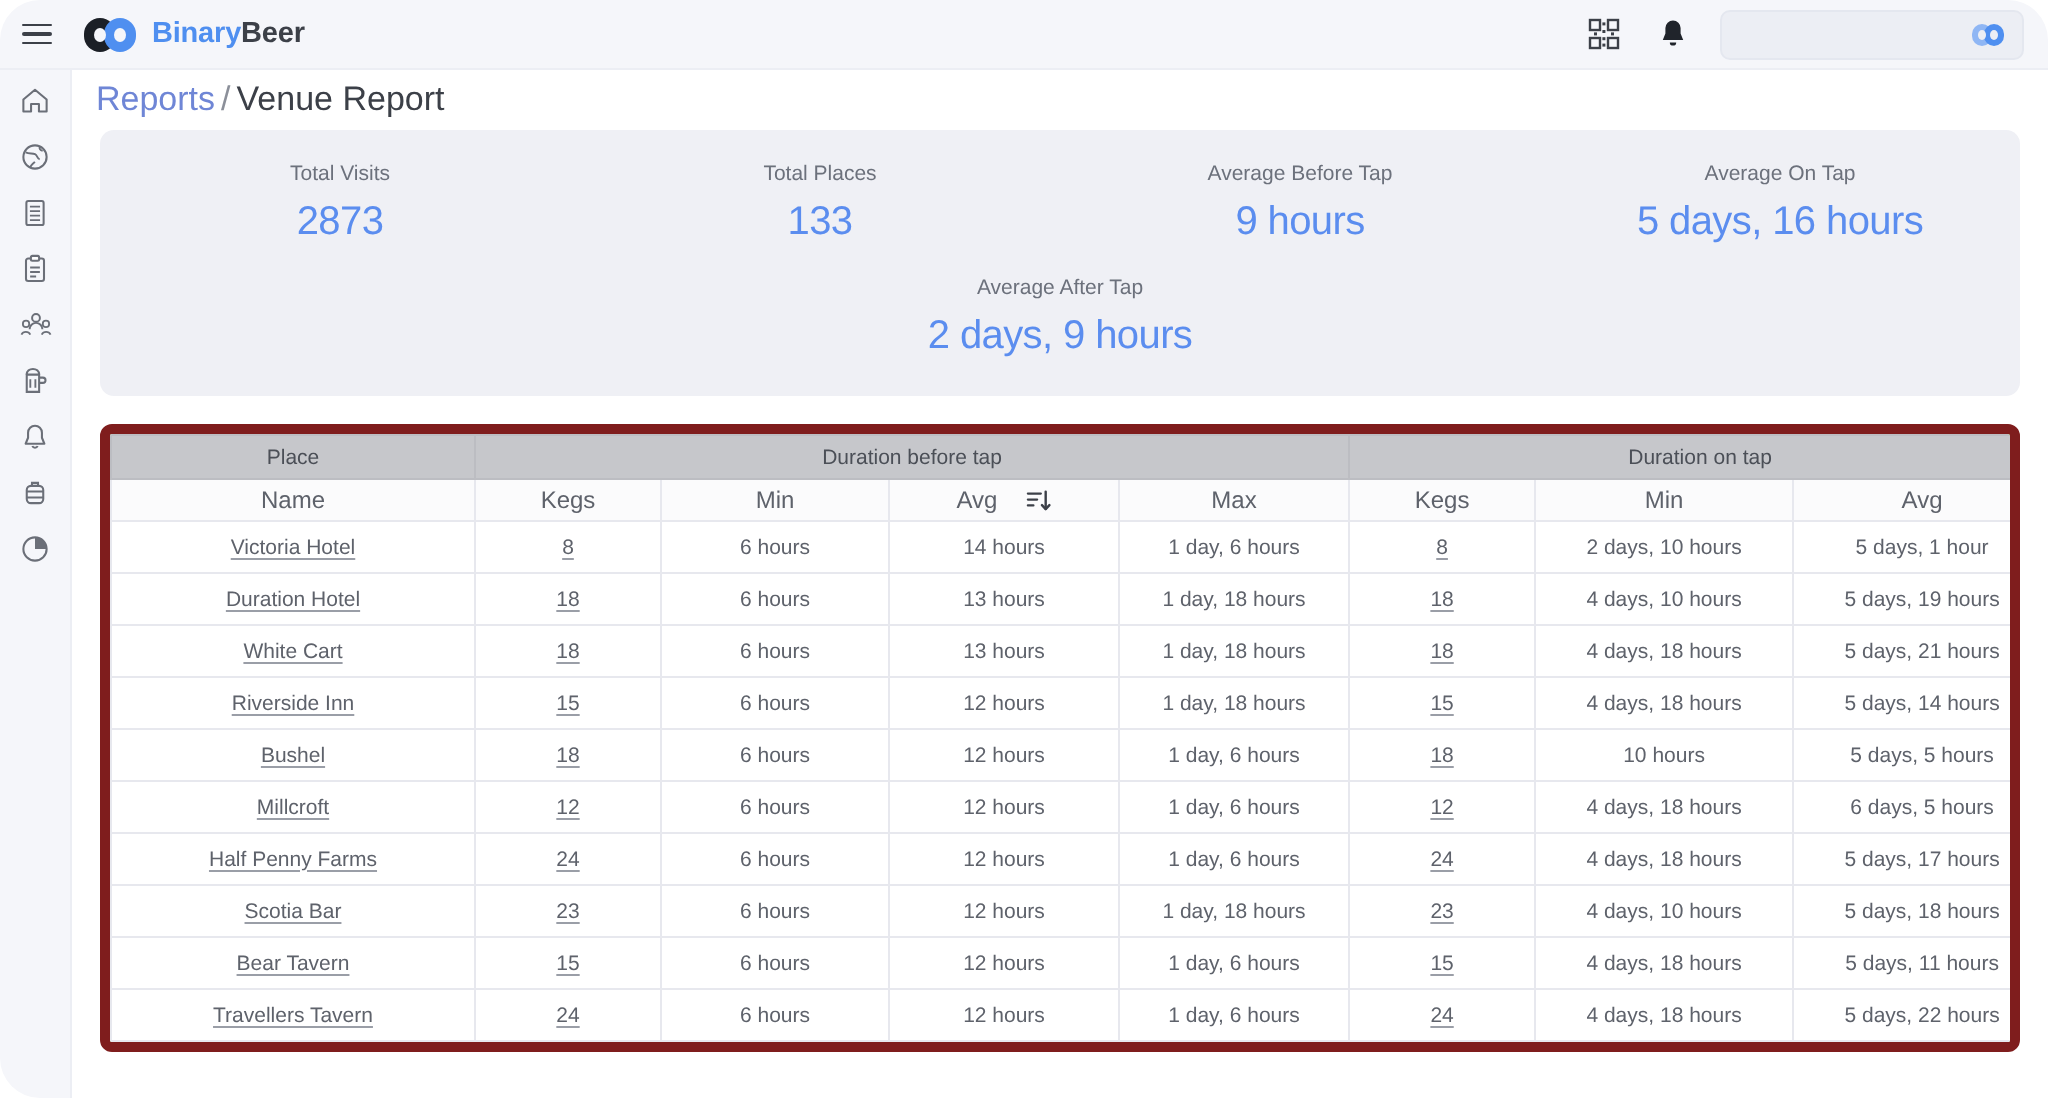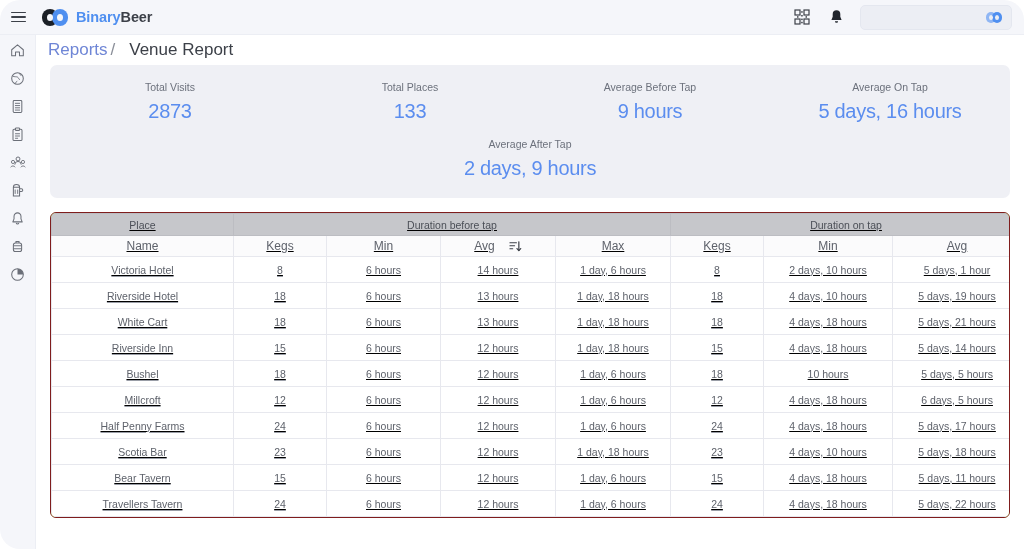--- a/index.html
+++ b/index.html
@@ -92,21 +92,21 @@
   
   .crumbbar {
     position: absolute; top: 35px; left: 36px; right: 0; height: 30px;
     background: #ffffff;
     display: flex; align-items: center;
     padding-left: 12px;
     font-size: 17px;
   }
   .crumb-link { color: #6f86d6; cursor: pointer; }
   .crumb-sep { color: #8b8f99; margin: 0 3px; }
-  .crumb-cur { color: #3c4048; margin-left: 11px; }
+  .crumb-cur { color: #3c4048; }
 
   
   .content {
     position: absolute; top: 65px; left: 36px; right: 0; bottom: 0;
     background: #ffffff;
     padding: 0 14px;
     overflow: hidden;
   }
 
   
@@ -119,25 +119,24 @@
   .stats-row { display: flex; }
   .stat { flex: 1; text-align: center; }
   .stat-label { font-size: 10.5px; color: #6c717c; margin-bottom: 7px; }
   .stat-value { font-size: 20px; color: #5b8def; font-weight: 400; letter-spacing: -0.3px; }
   .stats-row.second { margin-top: 15px; }
   .stats-row.second .stat { flex: none; width: 100%; }
 
   
   .table-wrap {
     margin: 14px auto 0 auto; width: 960px;
-    border: 1px solid #7f1d1d;
+    border: 5px solid #7f1d1d;
     border-radius: 6px;
     background: #bef264;
     overflow: hidden;
-    text-decoration: underline;
   }
   table { width: 100%; border-collapse: collapse; table-layout: fixed; }
   th, td {
     border: 1px solid #e7e8ee;
     font-weight: 400;
     text-align: center;
     color: #5e626b;
   }
   thead tr.group th {
     background: #c6c7cb;
@@ -389,21 +388,21 @@
               <td class="place"><a>Victoria Hotel</a></td>
               <td class="kegs"><a>8</a></td>
               <td>6 hours</td>
               <td>14 hours</td>
               <td>1 day, 6 hours</td>
               <td class="kegs"><a>8</a></td>
               <td>2 days, 10 hours</td>
               <td>5 days, 1 hour</td>
             </tr>
             <tr>
-              <td class="place"><a>Riverside Hotel</a></td>
+              <td class="place"><a>Duration Hotel</a></td>
               <td class="kegs"><a>18</a></td>
               <td>6 hours</td>
               <td>13 hours</td>
               <td>1 day, 18 hours</td>
               <td class="kegs"><a>18</a></td>
               <td>4 days, 10 hours</td>
               <td>5 days, 19 hours</td>
             </tr>
             <tr>
               <td class="place"><a>White Cart</a></td>

